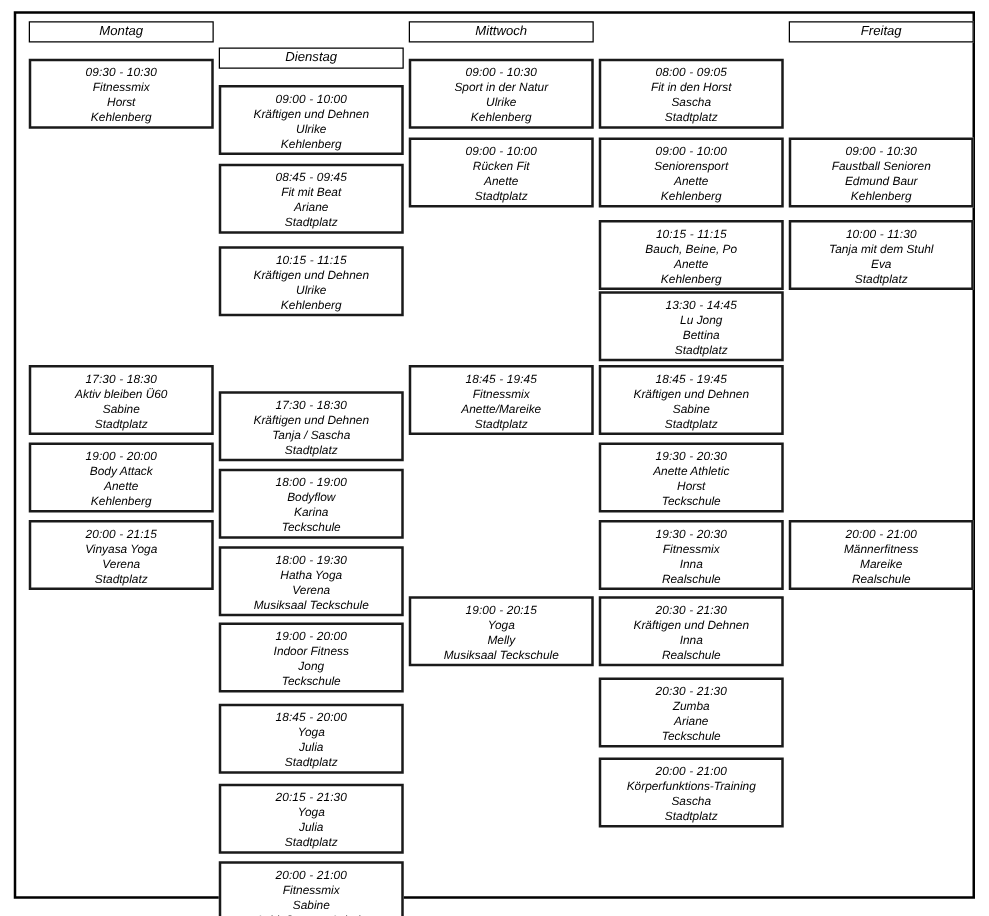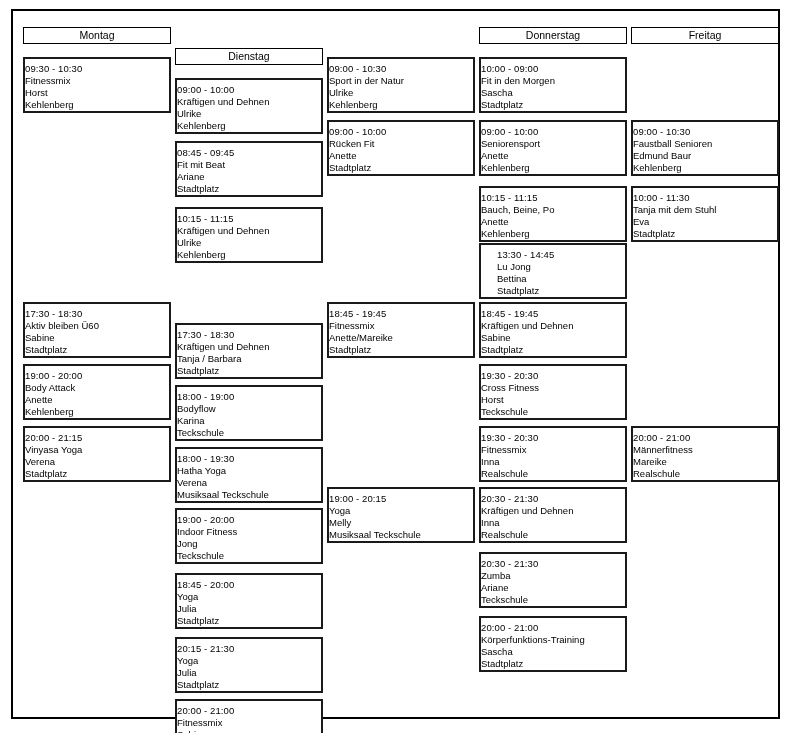--- a/index.html
+++ b/index.html
@@ -24,23 +24,24 @@
   #grid {
     position: absolute;
     left: 11px;
     top: 9px;
     width: 769px;
     height: 710px;
   }
 
   .day-column {
     position: absolute;
-    top: 10px;
+    top: 0;
     width: 152px;
     height: 100%;
+    font-style: italic;
   }
 
   .col-0 { left: 11px; }
   .col-1 { left: 163px; margin-top: 21px; }
   .col-2 { left: 315px; }
   .col-3 { left: 467px; }
   .col-4 { left: 619px; }
 
   .day-header {
     position: absolute;
@@ -58,20 +59,21 @@
     overflow: hidden;
   }
 
   .card {
     position: absolute;
     left: 1px;
     width: 148px;
     height: 56px;
     border: 2px solid #1a1a1a;
     background: #ffffff;
+    text-align: center;
     padding-top: 4px;
     overflow: hidden;
   }
 
   .card .line {
     display: block;
     font-size: 9.5px;
     line-height: 12px;
     color: #000000;
     white-space: nowrap;
@@ -128,21 +130,21 @@
       </div>
       <div class="card" style="top: 167px;">
         <span class="line time">10:15 - 11:15</span>
         <span class="line course">Kräftigen und Dehnen</span>
         <span class="line trainer">Ulrike</span>
         <span class="line location">Kehlenberg</span>
       </div>
       <div class="card" style="top: 283px;">
         <span class="line time">17:30 - 18:30</span>
         <span class="line course">Kräftigen und Dehnen</span>
-        <span class="line trainer">Tanja / Barbara</span>
+        <span class="line trainer">Tanja / Sascha</span>
         <span class="line location">Stadtplatz</span>
       </div>
       <div class="card" style="top: 345px;">
         <span class="line time">18:00 - 19:00</span>
         <span class="line course">Bodyflow</span>
         <span class="line trainer">Karina</span>
         <span class="line location">Teckschule</span>
       </div>
       <div class="card" style="top: 407px;">
         <span class="line time">18:00 - 19:30</span>
@@ -169,20 +171,21 @@
         <span class="line location">Stadtplatz</span>
       </div>
       <div class="card" style="top: 659px;">
         <span class="line time">20:00 - 21:00</span>
         <span class="line course">Fitnessmix</span>
         <span class="line trainer">Sabine</span>
         <span class="line location">Schloßgarten-Schule</span>
       </div>
     </div>
     <div class="day-column col-2">
+      <div class="day-header">Mittwoch</div>
       <div class="card" style="top: 38px;">
         <span class="line time">09:00 - 10:30</span>
         <span class="line course">Sport in der Natur</span>
         <span class="line trainer">Ulrike</span>
         <span class="line location">Kehlenberg</span>
       </div>
       <div class="card" style="top: 101px;">
         <span class="line time">09:00 - 10:00</span>
         <span class="line course">Rücken Fit</span>
         <span class="line trainer">Anette</span>
@@ -195,24 +198,23 @@
         <span class="line location">Stadtplatz</span>
       </div>
       <div class="card" style="top: 468px;">
         <span class="line time">19:00 - 20:15</span>
         <span class="line course">Yoga</span>
         <span class="line trainer">Melly</span>
         <span class="line location">Musiksaal Teckschule</span>
       </div>
     </div>
     <div class="day-column col-3">
-      <div class="day-header">Donnerstag</div>
-      <div class="card" style="top: 38px;">
-        <span class="line time">10:00 - 09:00</span>
-        <span class="line course">Fit in den Morgen</span>
+      <div class="card" style="top: 38px;">
+        <span class="line time">08:00 - 09:05</span>
+        <span class="line course">Fit in den Horst</span>
         <span class="line trainer">Sascha</span>
         <span class="line location">Stadtplatz</span>
       </div>
       <div class="card" style="top: 101px;">
         <span class="line time">09:00 - 10:00</span>
         <span class="line course">Seniorensport</span>
         <span class="line trainer">Anette</span>
         <span class="line location">Kehlenberg</span>
       </div>
       <div class="card" style="top: 167px;">
@@ -228,21 +230,21 @@
         <span class="line location">Stadtplatz</span>
       </div>
       <div class="card" style="top: 283px;">
         <span class="line time">18:45 - 19:45</span>
         <span class="line course">Kräftigen und Dehnen</span>
         <span class="line trainer">Sabine</span>
         <span class="line location">Stadtplatz</span>
       </div>
       <div class="card" style="top: 345px;">
         <span class="line time">19:30 - 20:30</span>
-        <span class="line course">Cross Fitness</span>
+        <span class="line course">Anette Athletic</span>
         <span class="line trainer">Horst</span>
         <span class="line location">Teckschule</span>
       </div>
       <div class="card" style="top: 407px;">
         <span class="line time">19:30 - 20:30</span>
         <span class="line course">Fitnessmix</span>
         <span class="line trainer">Inna</span>
         <span class="line location">Realschule</span>
       </div>
       <div class="card" style="top: 468px;">

